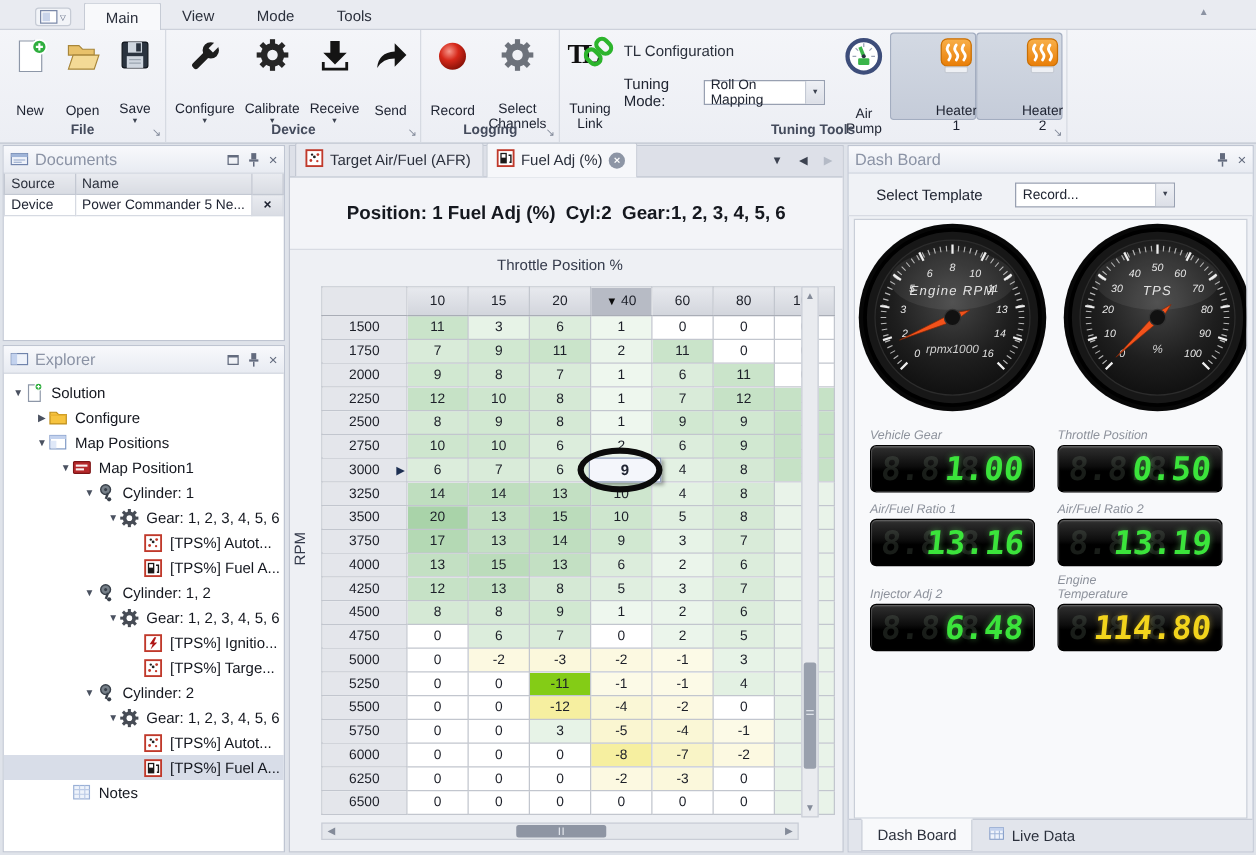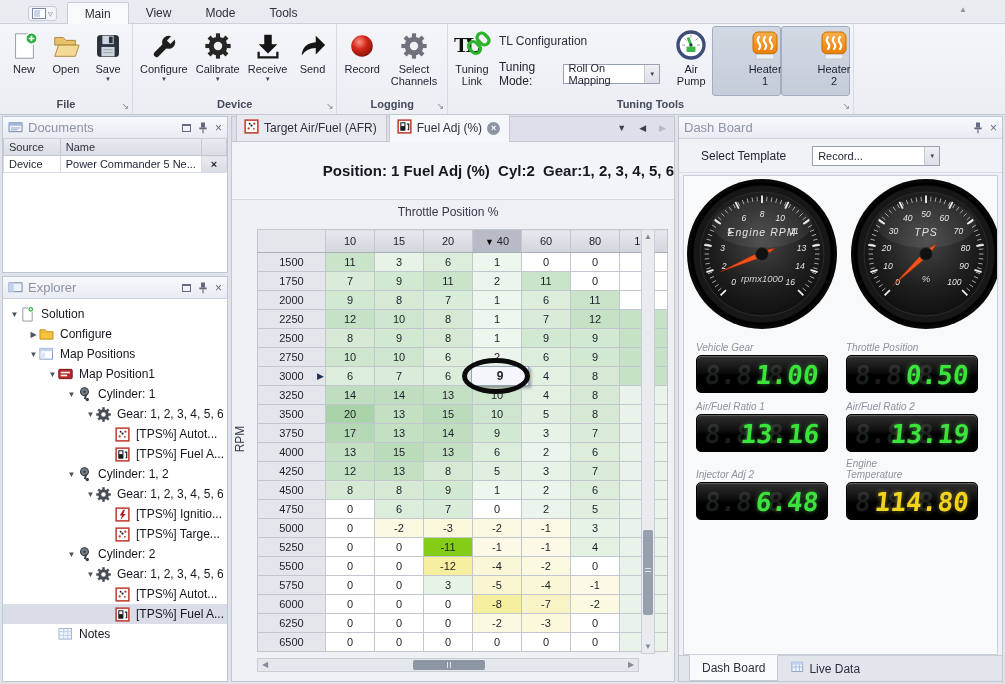--- a/index.html
+++ b/index.html
@@ -15,21 +15,21 @@
   .rtab{padding:4px 17px 3px;font-size:12px;color:#2b303c;cursor:default;}
   .rtab.active{background:#f8f9fb;border:1px solid #c6cbd5;border-bottom:none;border-radius:2px 2px 0 0;position:relative;top:1px;}
   #ribbon-collapse{position:absolute;right:38px;top:5px;font-size:8px;color:#8b92a2;}
   #ribbon-groups{display:flex;height:90px;}
   .rgroup{display:flex;flex-direction:column;border-right:1px solid #d6dae2;}
   .gbody{height:72px;display:flex;align-items:stretch;padding:2px 3px 0;}
   .glabel{height:17px;font-size:11px;font-weight:bold;color:#444b5c;text-align:center;position:relative;line-height:16px;}
   .gcorner{position:absolute;right:3px;bottom:2px;font-size:9px;font-weight:normal;color:#808898;line-height:9px;}
   .rbtn{min-width:42px;display:flex;flex-direction:column;align-items:center;padding:2px 3px 0;border:1px solid transparent;border-radius:3px;}
   .rbtn .ric{height:34px;display:flex;align-items:center;justify-content:center;}
-  .rbtn .rlabel{font-size:11px;line-height:12px;color:#1d2230;text-align:center;white-space:pre-line;}
+  .rbtn .rlabel{font-size:11px;line-height:12px;color:#1d2230;text-align:center;white-space:pre-line;margin-top:22px;}
   .rbtn .dd{font-size:6px;color:#3c4250;margin-top:1px;}
   .rbtn.pressed{background:linear-gradient(#d3d9e3,#c5ccd9);border:1px solid #a3adc0;padding-left:40px;}
   .tmid{display:flex;flex-direction:column;padding:5px 10px 0 6px;}
   .tlconf{font-size:12px;color:#2b303c;margin:3px 0 12px;}
   .tmoderow{display:flex;align-items:center;font-size:12px;}
   .tmodelabel{margin-right:5px;}
   .selectbox{width:120px;height:20px;background:#fff;border:1px solid #98a0b1;display:flex;align-items:center;font-size:11px;padding-left:5px;}
   .selectbox .sval{flex:1;}
   .selectbox .dda{width:15px;height:100%;border-left:1px solid #c4c9d4;background:linear-gradient(#eef0f5,#dcdfe7);display:flex;align-items:center;justify-content:center;font-size:6px;color:#3c4250;}
   
@@ -53,21 +53,21 @@
   .tarrow{width:11px;text-align:center;font-size:8px;color:#4a5160;flex:none;}
   .tico{width:17px;height:16px;margin-right:4px;flex:none;display:flex;align-items:center;}
   
   #editor{position:absolute;left:231px;top:116px;width:444px;height:566px;background:#eef0f4;border:1px solid #c2c7d2;}
   #etabs{height:25px;background:#dde0e8;display:flex;align-items:flex-end;padding-left:4px;position:relative;border-bottom:1px solid #c2c7d2;}
   .etab{display:flex;align-items:center;gap:5px;font-size:12px;padding:4px 9px 4px 7px;border:1px solid #c3c8d3;border-bottom:none;background:#e8eaf0;color:#2b303c;margin-right:2px;border-radius:2px 2px 0 0;}
   .etab.active{background:#f6f7fa;position:relative;top:1px;padding-bottom:5px;}
   .tclose{width:13px;height:13px;border-radius:50%;background:#8d95a5;color:#fff;font-size:9px;line-height:13px;text-align:center;font-weight:bold;}
   #etab-ctrl{position:absolute;right:8px;top:6px;display:flex;gap:13px;font-size:9px;color:#3c4250;}
   #etab-ctrl .dis{color:#b4bac6;}
-  #eheader{height:58px;background:#f3f4f8;border-bottom:1px solid #d8dbe3;display:flex;align-items:center;justify-content:flex-end;}
+  #eheader{height:58px;background:#f3f4f8;border-bottom:1px solid #d8dbe3;display:flex;align-items:center;justify-content:center;}
   .pos-header{font-size:15px;font-weight:bold;white-space:pre;color:#15181f;}
   #xaxis-title{position:absolute;left:25px;top:88px;width:382px;text-align:center;font-size:12px;color:#33394a;}
   #yaxis-title{position:absolute;left:-12px;top:315px;font-size:12px;color:#33394a;transform:rotate(-90deg);width:40px;text-align:center;}
   #grid-wrap{position:absolute;left:25px;top:112px;}
   table.grid{border-collapse:collapse;table-layout:fixed;background:#fff;}
   table.grid th,table.grid td{border:1px solid #c2c6ce;font-size:11px;font-weight:normal;text-align:center;padding:0;height:19px;overflow:hidden;color:#1c1f28;}
   table.grid thead th{background:linear-gradient(#e7e9ee,#d2d5dc);height:23px;border-bottom:1px solid #a9adb6;}
   table.grid thead th.selcol{background:#b7bbc5;}
   table.grid th.rowhdr{background:#e4e6eb;position:relative;}
   .colmark{font-size:9px;color:#0a0a0a;margin-right:3px;}

